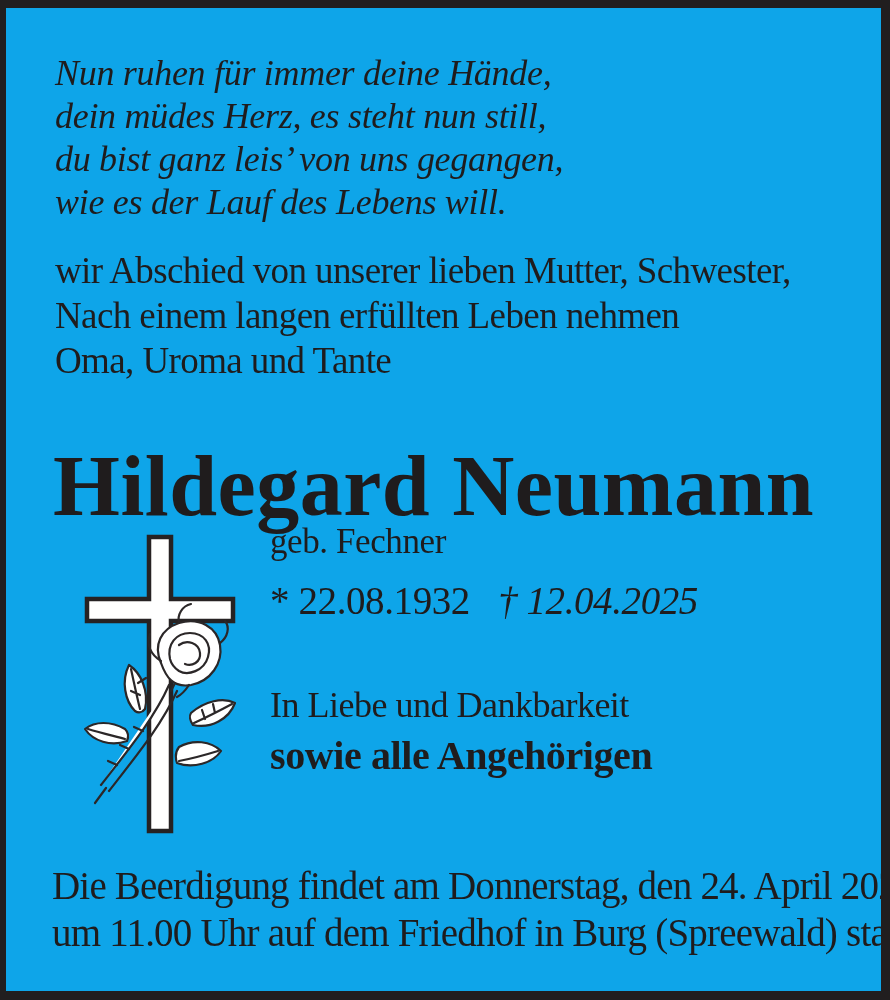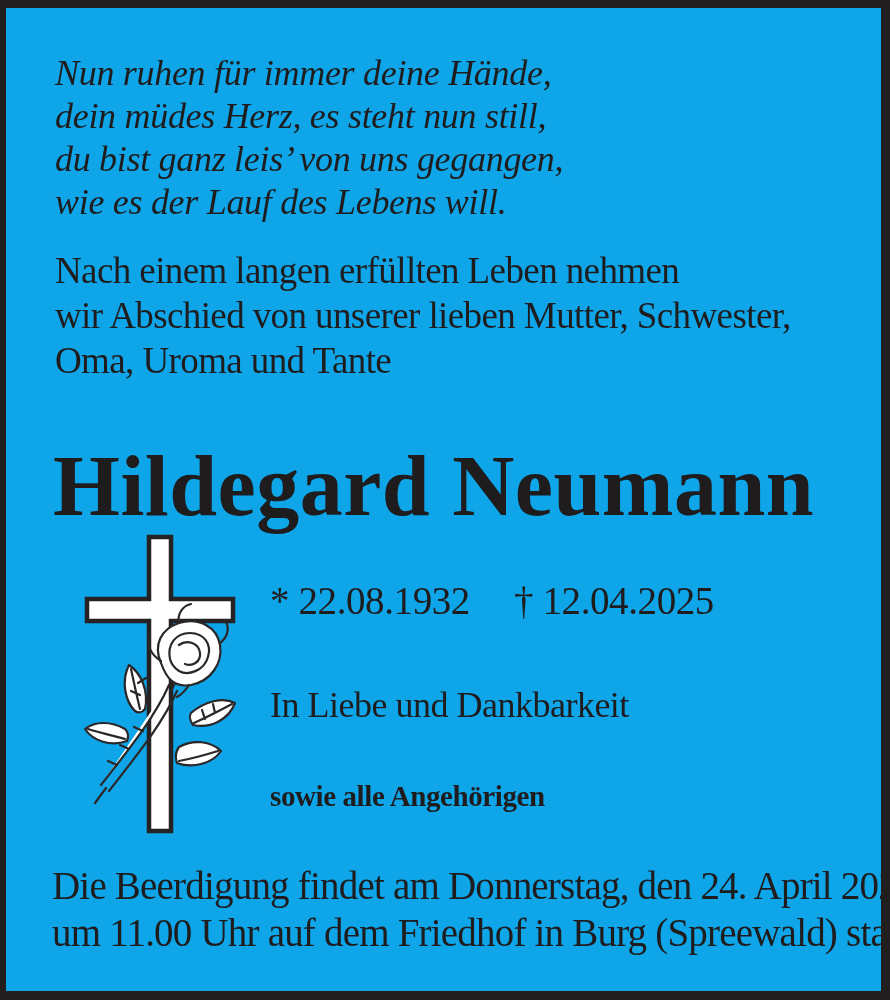--- a/index.html
+++ b/index.html
@@ -50,37 +50,37 @@
     left: 264px; top: 514px;
     font-size: 35px;
     letter-spacing: -0.4px;
   }
   .dates {
     left: 264px; top: 570px;
     font-size: 39px;
     letter-spacing: -0.4px;
     white-space: nowrap;
   }
-  .dates .death { margin-left: 44px; }
+  .dates .death { margin-left: 28px; font-style: italic; }
   .farewell1 {
     left: 264px; top: 676px;
     font-size: 36px;
     letter-spacing: -0.5px;
     white-space: nowrap;
   }
   .farewell2 {
     left: 264px; top: 716px;
     font-size: 38px;
     font-weight: bold;
     letter-spacing: -0.4px;
     white-space: nowrap;
   }
   .farewell3 {
-    left: 264px; top: 772px;
-    font-size: 29px;
+    left: 264px; top: 724px;
+    font-size: 40px;
     font-weight: bold;
     letter-spacing: -0.4px;
     white-space: nowrap;
   }
   .funeral {
     left: 46px; top: 854px;
     font-size: 39px;
     line-height: 47px;
     letter-spacing: -0.8px;
     white-space: nowrap;
@@ -96,22 +96,22 @@
 <div class="sheet">
 
   <div class="abs poem">
     <div>Nun ruhen für immer deine Hände,</div>
     <div>dein müdes Herz, es steht nun still,</div>
     <div>du bist ganz leis’ von uns gegangen,</div>
     <div>wie es der Lauf des Lebens will.</div>
   </div>
 
   <div class="abs intro">
+    <div>wir Abschied von unserer lieben Mutter, Schwester,</div>
     <div>Nach einem langen erfüllten Leben nehmen</div>
-    <div>wir Abschied von unserer lieben Mutter, Schwester,</div>
     <div>Oma, Uroma und Tante</div>
   </div>
 
   <div class="abs name">Hildegard Neumann</div>
 
   <svg class="abs cross-art" viewBox="0 0 168 302" xmlns="http://www.w3.org/2000/svg" aria-hidden="true">
     <g>
       <path d="M76,4 L98,4 L98,66 L160,66 L160,88 L98,88 L98,298 L76,298 L76,88 L14,88 L14,66 L76,66 Z" fill="#ffffff" stroke="#262223" stroke-width="4.5" stroke-linejoin="miter"></path>
     </g>
     <g stroke="#2b2728" fill="none" stroke-width="2.2" stroke-linecap="round" stroke-linejoin="round">
@@ -137,20 +137,21 @@
       <path fill="#ffffff" d="M88,130 C80,112 88,96 106,90 C126,84 144,94 147,112 C150,130 138,148 118,152 C100,155 93,144 88,130 Z"></path>
       <path d="M88,128 C78,122 73,112 77,101 M147,110 C155,104 157,94 152,88 M106,90 C104,82 109,73 118,71"></path>
 
       <path fill="#ffffff" d="M97,126 C94,111 103,100 117,100 C131,100 139,111 135,124 C131,138 115,143 106,138 C100,134 98,130 97,126 Z"></path>
       <path d="M106,112 C114,106 126,110 127,120 C128,129 119,134 112,131"></path>
 
       <path d="M102,150 C100,154 99,156 98,158 M116,152 C112,158 108,162 104,164"></path>
     </g>
   </svg>
 
+  <div class="abs maiden">geb. Fechner</div>
 
   <div class="abs dates">
     <span class="birth"><span>*</span> <span>22.08.1932</span></span><span class="death"><span>†</span> <span>12.04.2025</span></span>
   </div>
 
   <div class="abs farewell1">In Liebe und Dankbarkeit</div>
   <div class="abs farewell3">sowie alle Angehörigen</div>
 
   <div class="abs funeral">
     <div>Die Beerdigung findet am Donnerstag, den 24. April 2025,</div>

